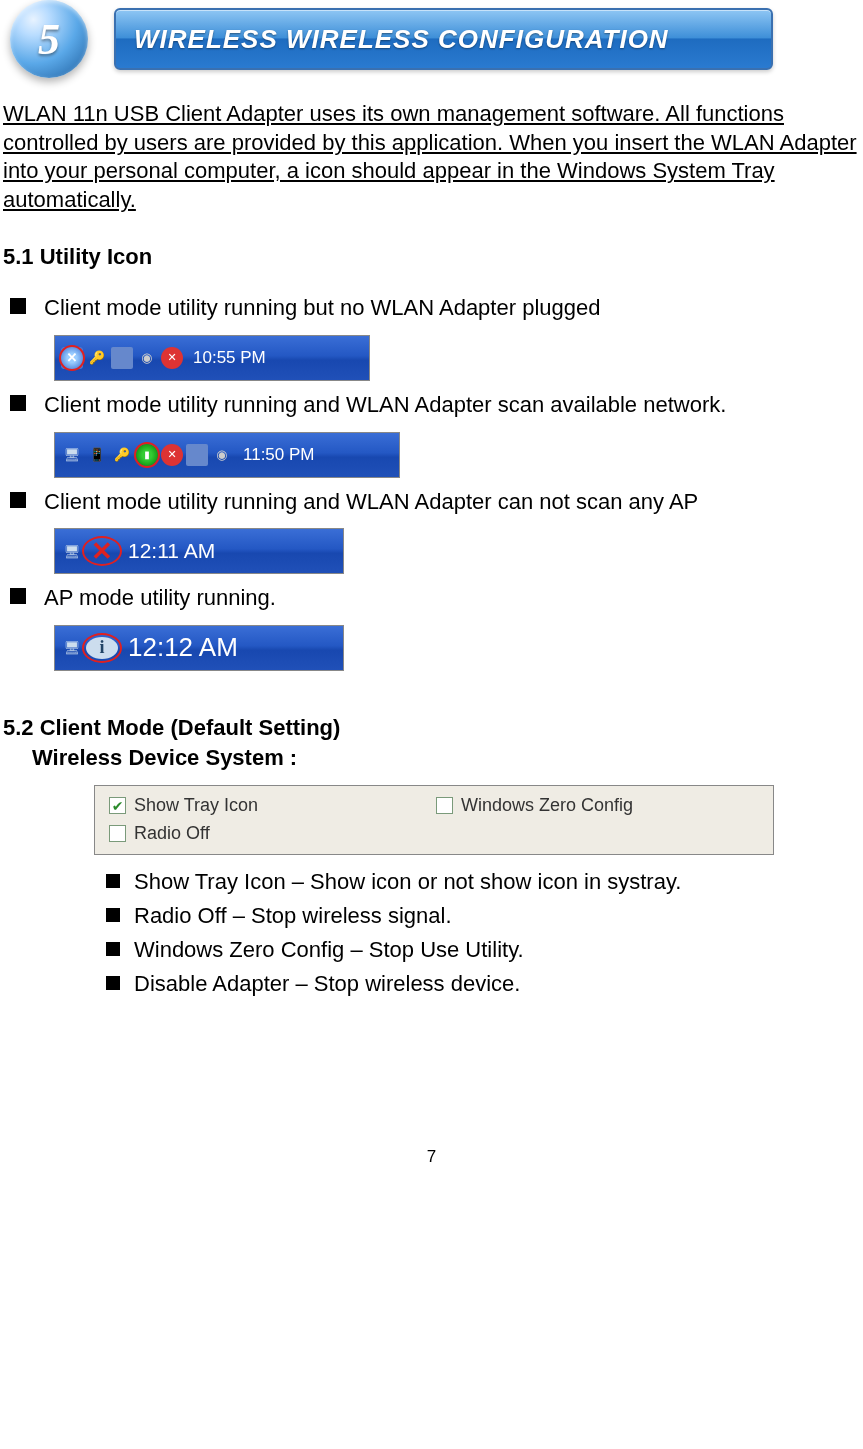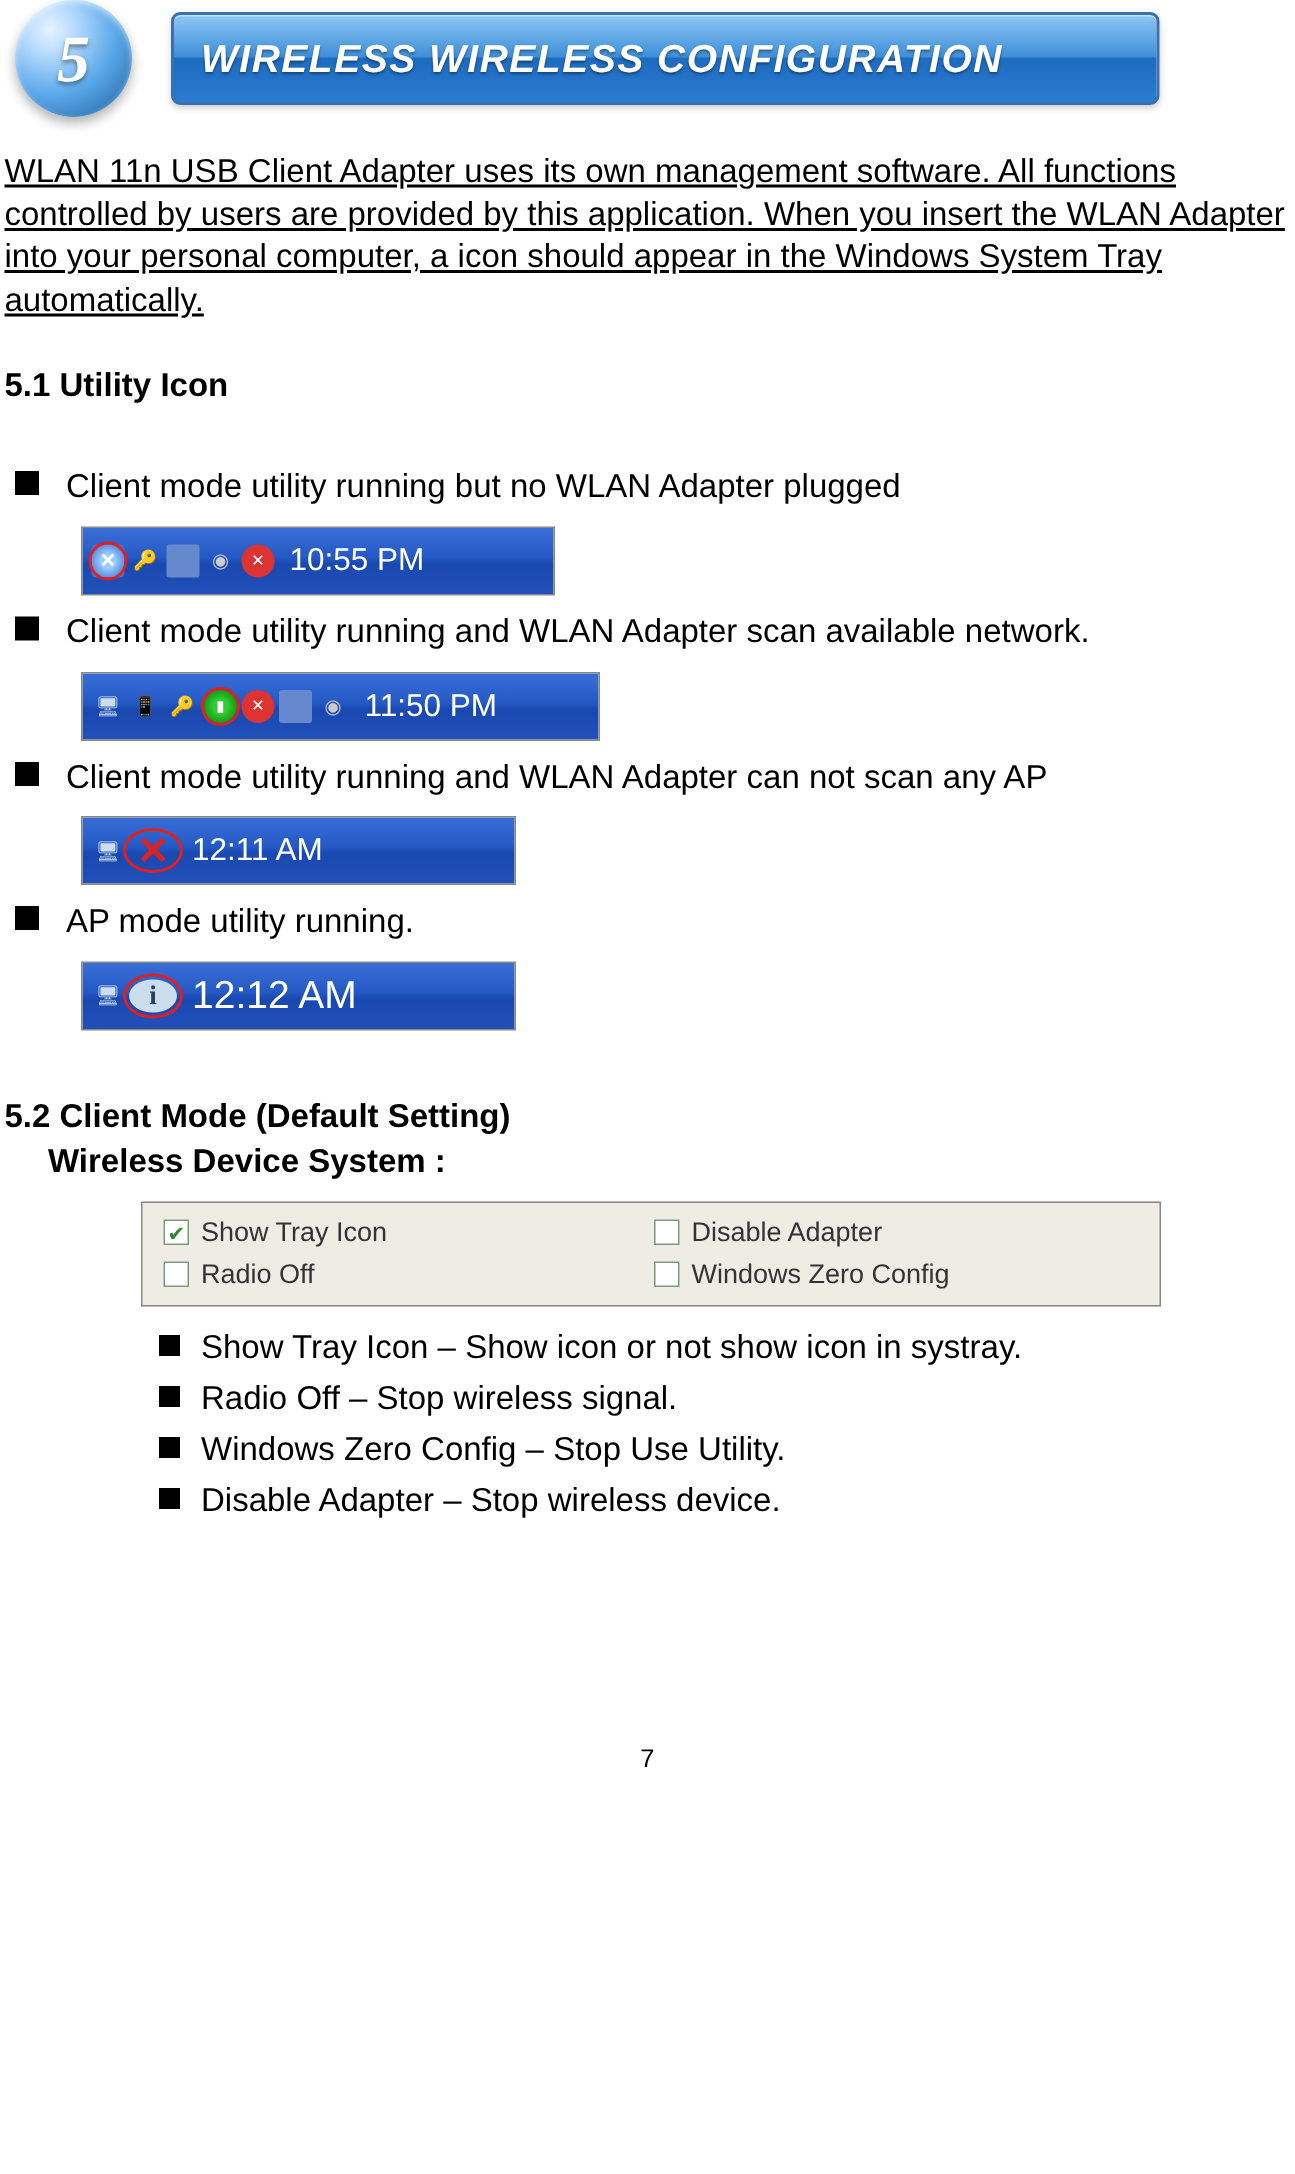--- a/index.html
+++ b/index.html
@@ -72,21 +72,21 @@
     }
     .section-heading-2 {
       font-weight: bold;
       margin: 34px 3px 4px 3px;
     }
     .sub-heading {
       font-weight: bold;
       margin: 4px 3px 14px 32px;
     }
     .icon-list {
-      margin: 40px 0 0 10px;
+      margin: 24px 0 0 10px;
     }
     .icon-item {
       display: flex;
       align-items: flex-start;
       margin-bottom: 6px;
     }
     .bullet {
       width: 16px;
       height: 16px;
       background: #000;
@@ -117,21 +117,21 @@
       height: 22px;
       border-radius: 3px;
       display: flex;
       align-items: center;
       justify-content: center;
       font-size: 13px;
       position: relative;
     }
     .tray-time {
       color: #fff;
-      font-size: 21px;
+      font-size: 17px;
       font-family: Tahoma, sans-serif;
     }
     .circle-red {
       position: absolute;
       inset: -2px;
       border: 2px solid #e02020;
       border-radius: 50%;
     }
     .tray4 { width: 290px; }
     .tray3 { width: 290px; }
@@ -294,24 +294,20 @@
       <span>Show Tray Icon</span>
     </div>
     <div class="cp-row">
       <div class="cp-check"></div>
       <span>Radio Off</span>
     </div>
   </div>
   <div class="cp-col">
     <div class="cp-row">
       <div class="cp-check"></div>
-      <span>Disable Adapter</span>
-    </div>
-    <div class="cp-row">
-      <div class="cp-check"></div>
       <span>Windows Zero Config</span>
     </div>
   </div>
 </div>
 
 <div class="desc-list">
   <div class="desc-item">
     <div class="bullet-sm"></div>
     <div>Show Tray Icon – Show icon or not show icon in systray.</div>
   </div>

